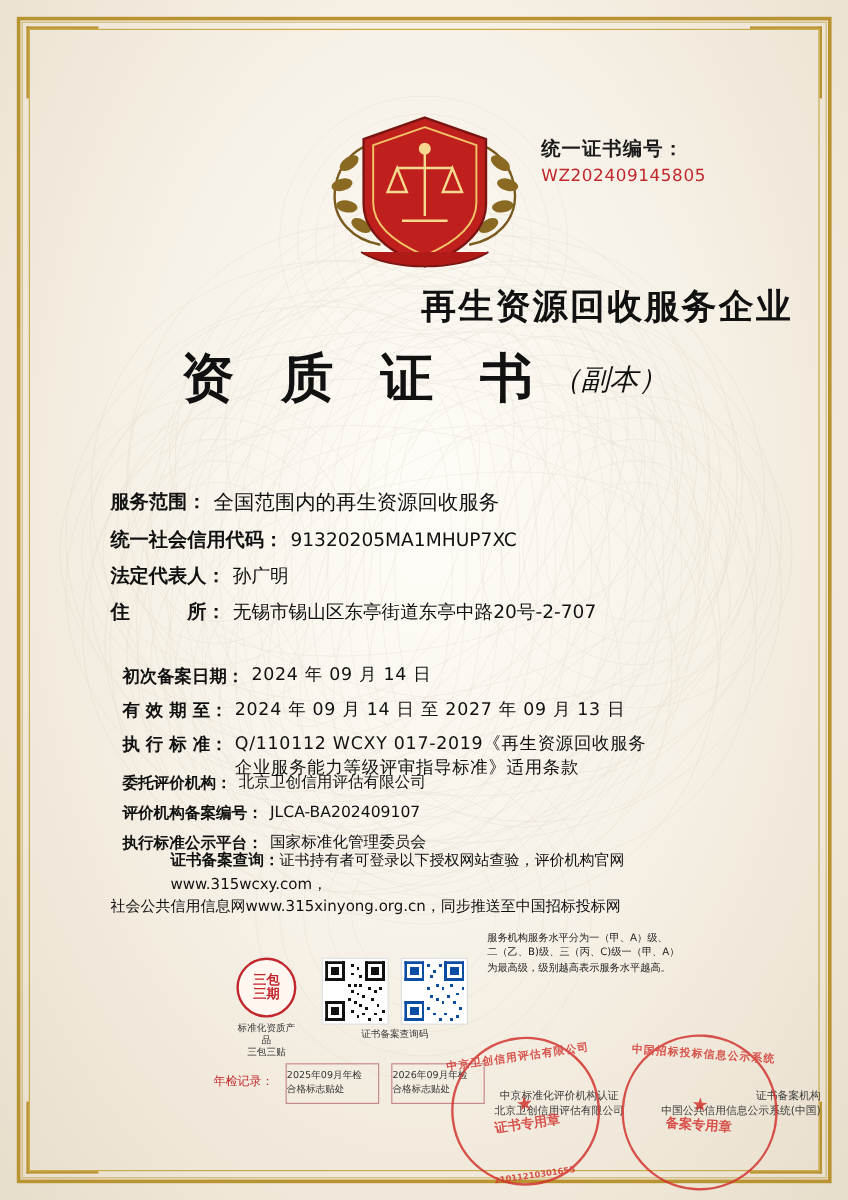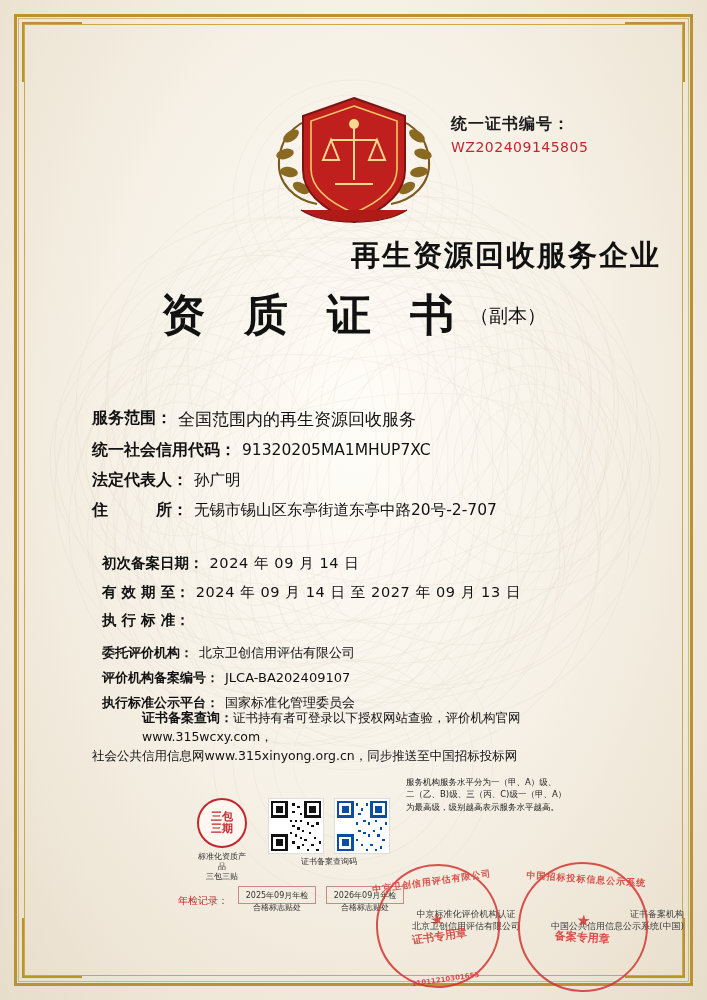--- a/index.html
+++ b/index.html
@@ -73,21 +73,21 @@
   .title2row{
     position:absolute;left:0;right:0;top:250px;text-align:center;
     white-space:nowrap;
   }
   .title2{
     font-size:44px;font-weight:bold;color:#111;letter-spacing:14px;
     vertical-align:middle;
     font-family:Liberation Serif, serif;
   }
   .title2sub{
-    font-size:19px;color:#111;vertical-align:middle;margin-left:2px;
+    font-size:24px;color:#111;vertical-align:middle;margin-left:2px;font-style:italic;
   }
   .grade{
     position:absolute;left:0;right:0;top:318px;text-align:center;
     font-size:32px;font-weight:bold;color:#c1272d;letter-spacing:22px;
     text-indent:22px;
   }
   
   .block{position:absolute;left:46px;right:30px;}
   .b1{top:372px;}
   .row{display:flex;align-items:flex-start;margin-bottom:9px;}
@@ -135,22 +135,22 @@
     position:absolute;left:360px;top:740px;width:200px;
     font-size:8.5px;color:#222;line-height:1.45;
   }
   .yearly{
     position:absolute;left:132px;top:848px;width:240px;
   }
   .yearly .ytitle{
     font-size:10px;color:#c1272d;position:absolute;left:0;top:10px;
   }
   .ybox{
-    position:absolute;width:78px;height:18px;border:1px solid #c58a8a;
-    font-size:8px;color:#333;text-align:center;line-height:1.5;
+    position:absolute;width:78px;height:34px;border:1px solid #c58a8a;
+    font-size:8px;color:#333;line-height:1.5;
     padding-top:3px;box-sizing:border-box;
   }
   .yb1{left:60px;top:2px;}
   .yb2{left:148px;top:2px;}
   
   .stamp{
     position:absolute;border:2.5px solid #d2302c;border-radius:50%;
     color:#d2302c;opacity:.82;
     display:flex;align-items:center;justify-content:center;
     text-align:center;
@@ -351,20 +351,22 @@
       <div class="row">
         <span class="k">初次备案日期：</span>
         <span class="v">2024 年 09 月 14 日</span>
       </div>
       <div class="row">
         <span class="k">有 效 期 至：</span>
         <span class="v">2024 年 09 月 14 日 至 2027 年 09 月 13 日</span>
       </div>
       <div class="row">
         <span class="k">执 行 标 准：</span>
+        <span class="v" style="white-space:pre-line;">Q/110112 WCXY 017-2019《再生资源回收服务
+企业服务能力等级评审指导标准》适用条款</span>
       </div>
     </div>
 
     <div class="block b3" style="left:56px;">
       <div class="row">
         <span class="k">委托评价机构：</span>
         <span class="v">北京卫创信用评估有限公司</span>
       </div>
       <div class="row">
         <span class="k">评价机构备案编号：</span>

